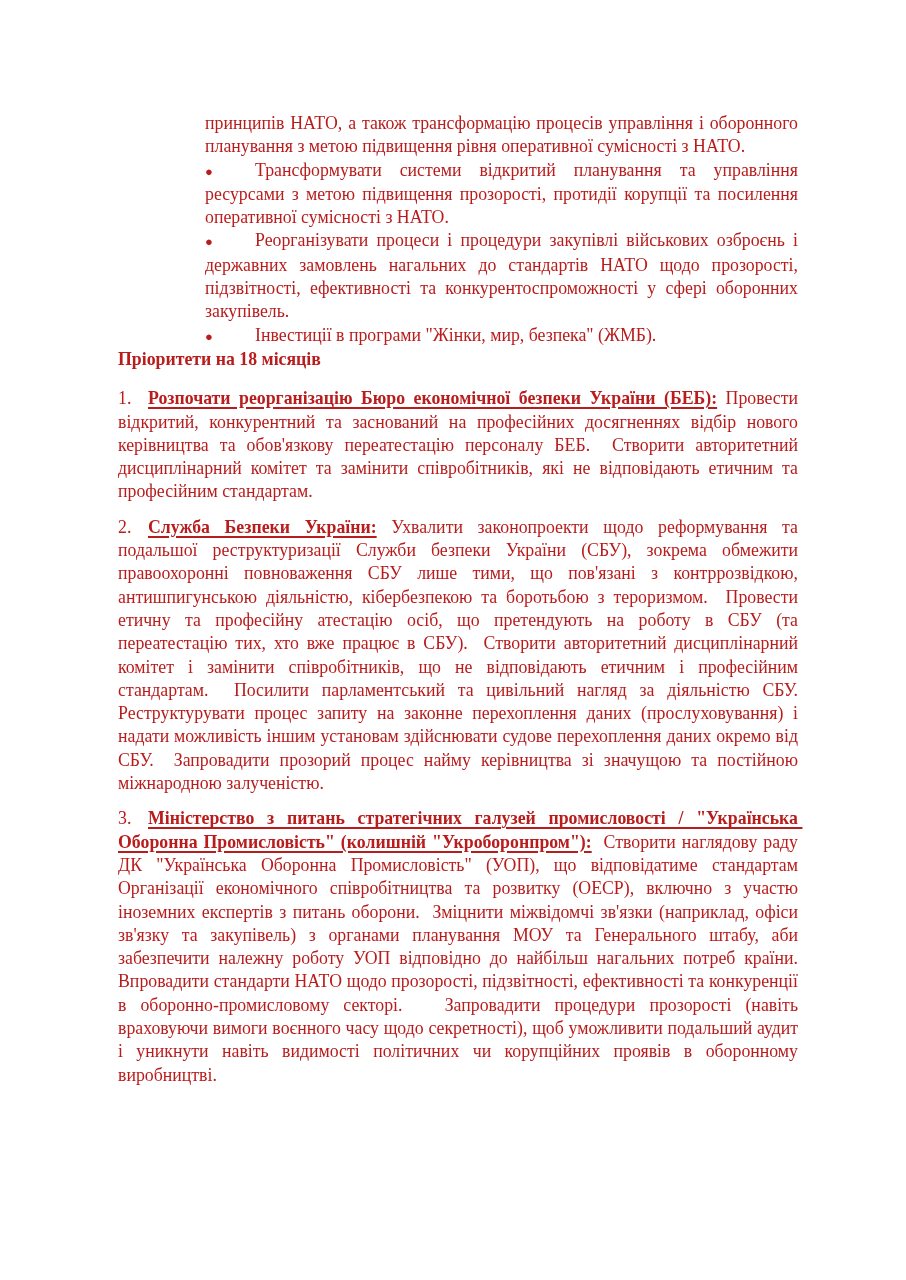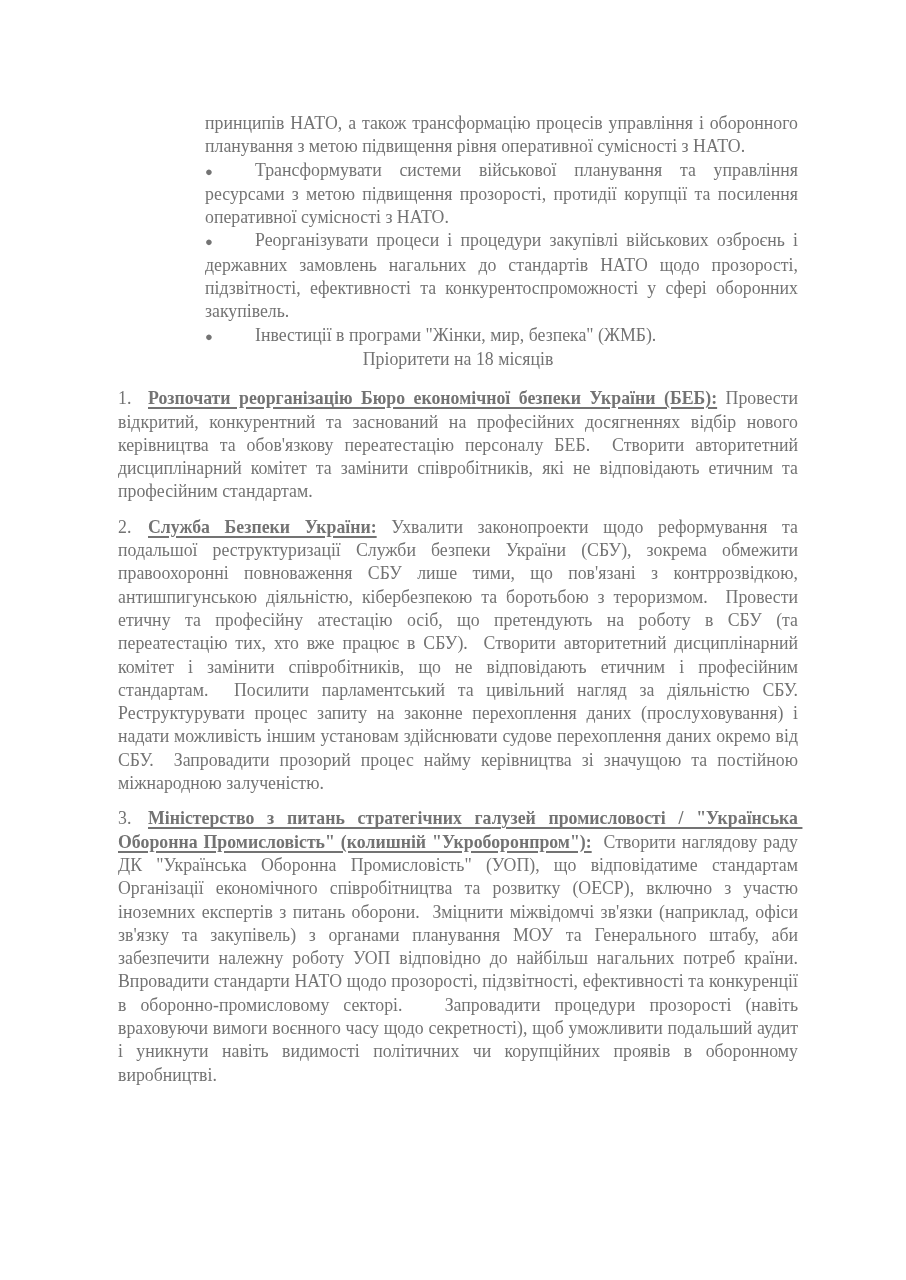--- a/index.html
+++ b/index.html
@@ -16,21 +16,21 @@
     background: #ffffff;
   }
   .content {
     position: absolute;
     left: 118px;
     top: 112px;
     width: 680px;
     font-family: "Liberation Serif", "DejaVu Serif", serif;
     font-size: 17.8px;
     line-height: 23.3px;
-    color: #737373;
+    color: #b91c1c;
   }
   .para {
     margin: 0;
     text-align: justify;
     white-space: pre-wrap;
   }
   .indent { margin-left: 87px; }
   .marker {
     display: inline-block;
     width: 50px;
@@ -43,34 +43,34 @@
   .title {
     font-weight: bold;
     text-decoration: underline;
     text-decoration-thickness: 1.5px;
     text-underline-offset: 2.5px;
   }
   .heading {
     margin: 0 0 16px 0;
     font-size: 17.8px;
     line-height: 23.3px;
-    font-weight: normal;
-    text-align: center;
+    font-weight: bold;
+    text-align: left;
   }
   .item { margin-top: 12px; }
 </style>
 </head>
 <body>
 
 <div class="page">
   <div class="content">
 
     <p class="para indent"><span>принципів НАТО, а також трансформацію процесів управління і оборонного планування з метою підвищення рівня оперативної сумісності з НАТО.</span></p>
 
-    <p class="para indent"><span class="marker">●</span><span>Трансформувати системи військової планування та управління ресурсами з метою підвищення прозорості, протидії корупції та посилення оперативної сумісності з НАТО.</span></p>
+    <p class="para indent"><span class="marker">●</span><span>Трансформувати системи відкритий планування та управління ресурсами з метою підвищення прозорості, протидії корупції та посилення оперативної сумісності з НАТО.</span></p>
 
     <p class="para indent"><span class="marker">●</span><span>Реорганізувати процеси і процедури закупівлі військових озброєнь і державних замовлень нагальних до стандартів НАТО щодо прозорості, підзвітності, ефективності та конкурентоспроможності у сфері оборонних закупівель.</span></p>
 
 
     <p class="para indent"><span class="marker">●</span><span>Інвестиції в програми "Жінки, мир, безпека" (ЖМБ).</span></p>
 
     <h2 class="heading">Пріоритети на 18 місяців</h2>
 
     <p class="para item"><span class="num">1.</span><span class="title">Розпочати реорганізацію Бюро економічної безпеки України (БЕБ):</span><span> Провести відкритий, конкурентний та заснований на професійних досягненнях відбір нового керівництва та обов'язкову переатестацію персоналу БЕБ.  Створити авторитетний дисциплінарний комітет та замінити співробітників, які не відповідають етичним та професійним стандартам.</span></p>
 

